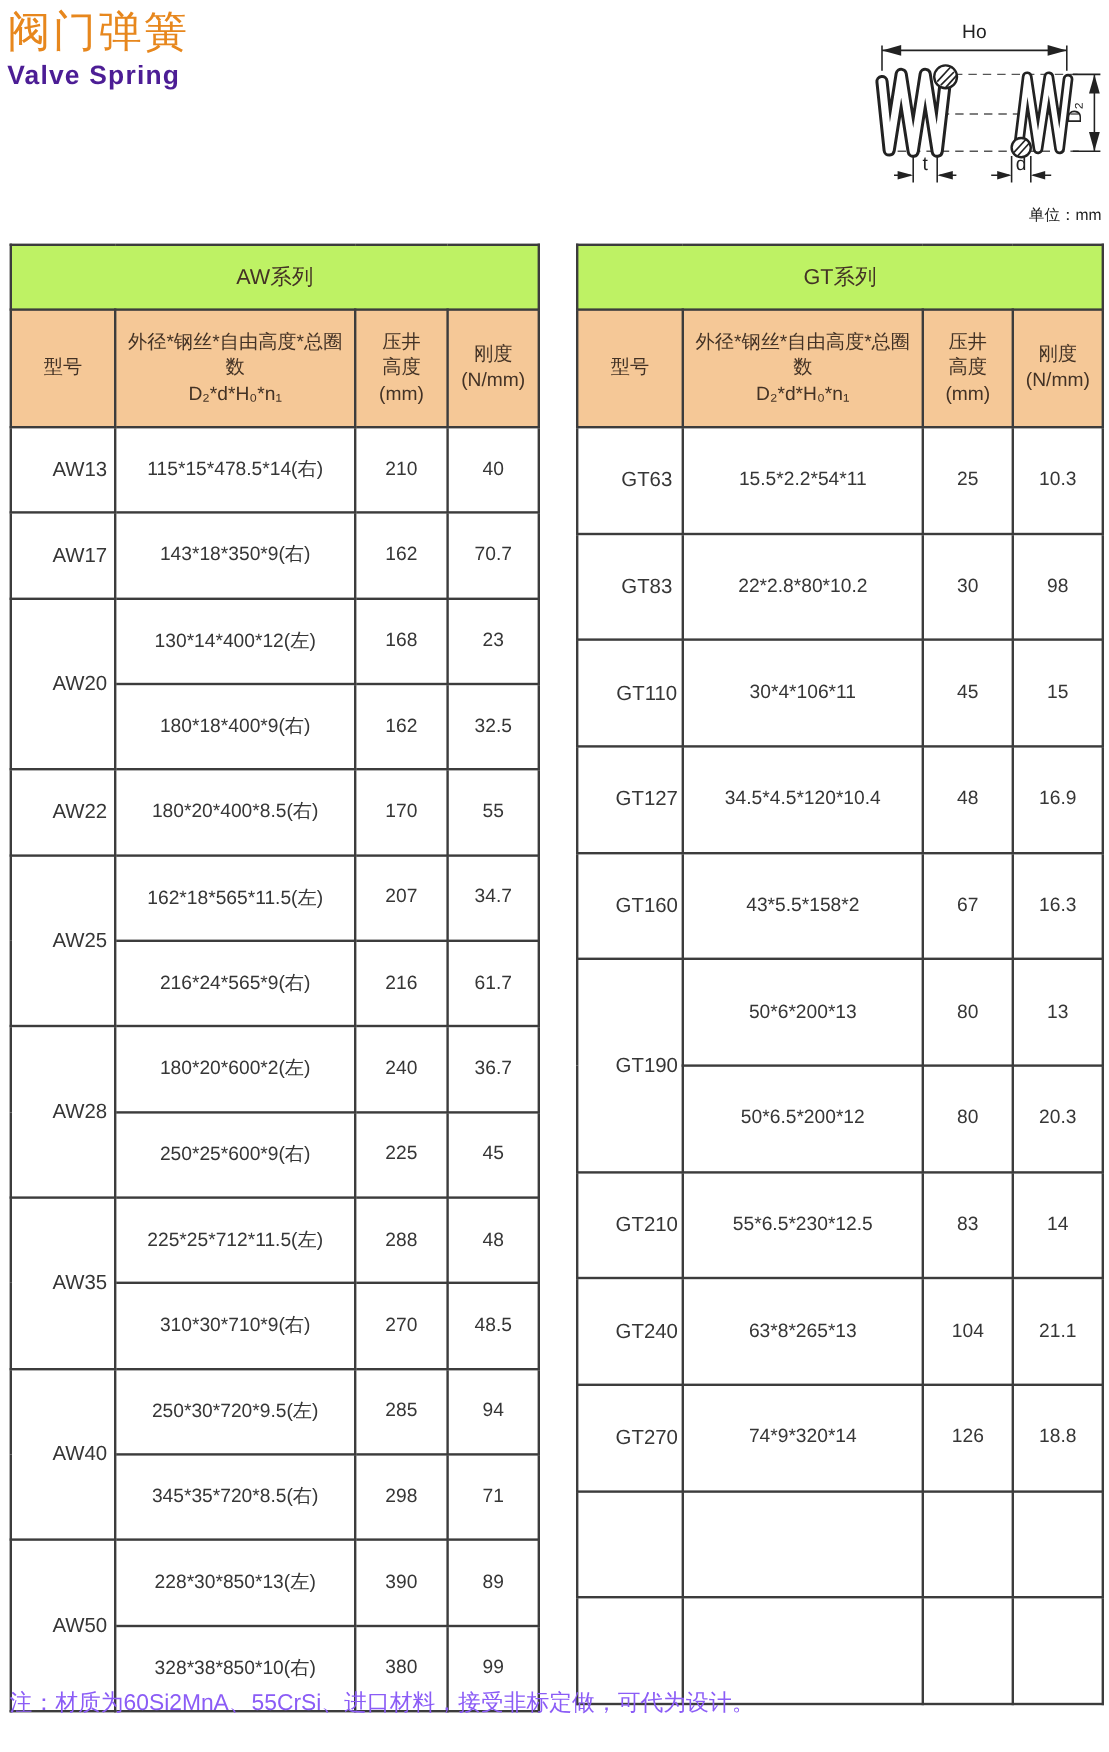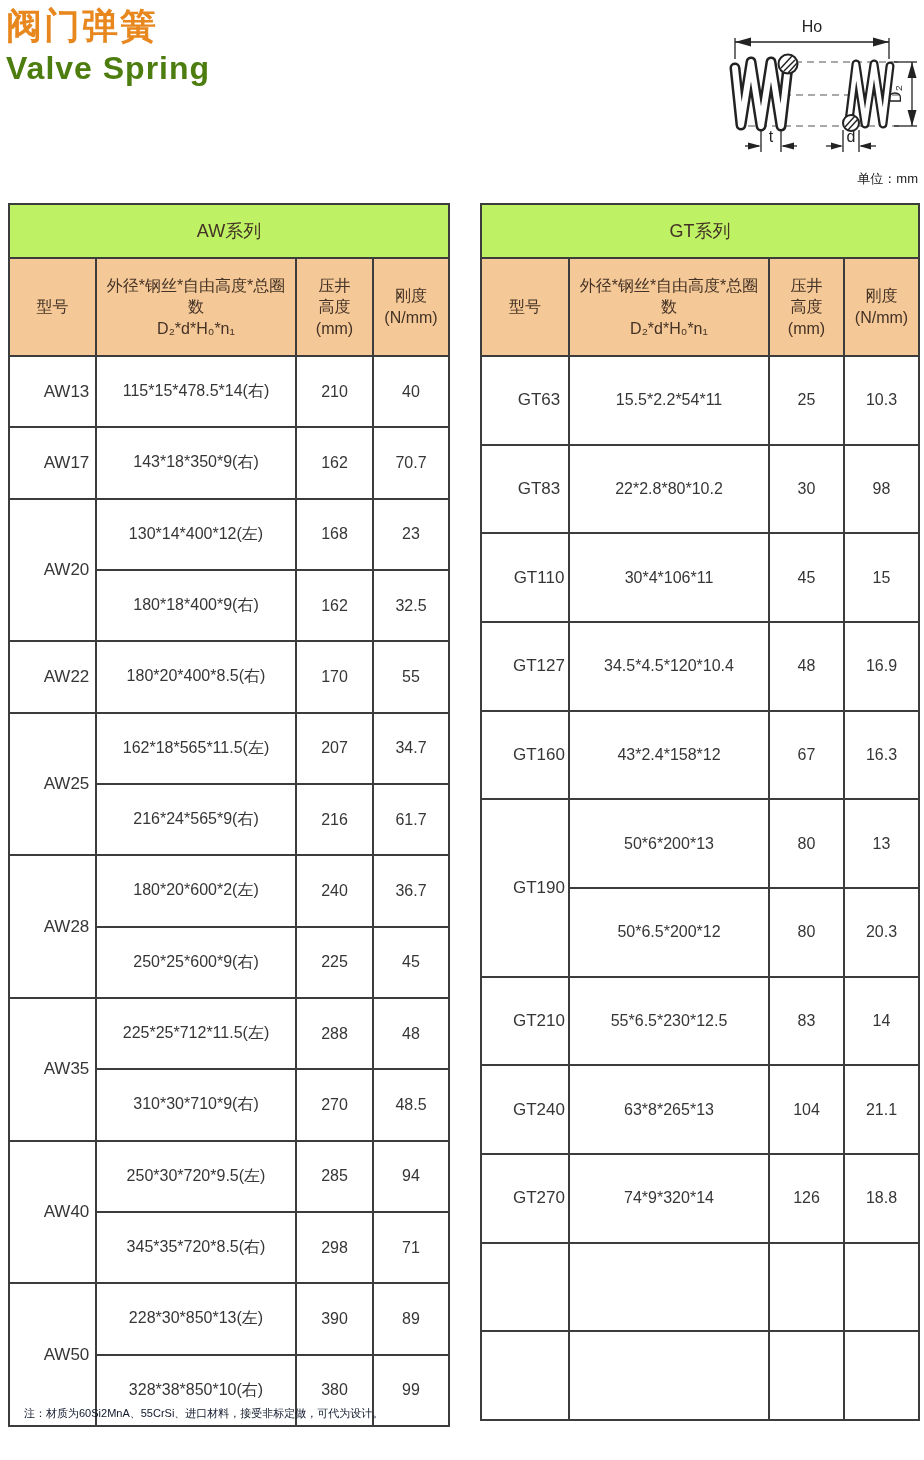--- a/index.html
+++ b/index.html
@@ -1,23 +1,23 @@
 <!DOCTYPE html>
 <html><head>
 <meta charset="utf-8">
 <style>
   html,body{margin:0;padding:0;background:#ffffff;}
   body{font-family:"Liberation Sans","DejaVu Sans",sans-serif;color:#333;}
   .page{position:relative;width:924px;height:1460px;background:#fff;overflow:hidden;}
 
-  .title-zh{position:absolute;left:6px;top:2px;margin:0;font-size:36px;font-weight:bold;color:#E7871D;letter-spacing:2px;}
-  .title-en{position:absolute;left:6px;top:50px;margin:0;font-size:32px;font-weight:bold;color:#4d7c0f;letter-spacing:1px;text-align:right;}
+  .title-zh{position:absolute;left:6px;top:2px;margin:0;font-size:36px;font-weight:normal;color:#E7871D;letter-spacing:2px;}
+  .title-en{position:absolute;left:6px;top:50px;margin:0;font-size:22px;font-weight:bold;color:#4c1d95;letter-spacing:1px;text-align:right;}
   .subtitle{position:absolute;left:6px;top:148px;font-size:20px;color:#222;}
   .unit{position:absolute;right:6px;top:170px;font-size:13px;color:#222;}
-  .note{position:absolute;left:24px;top:1406px;font-size:11px;color:#0f172a;}
+  .note{position:absolute;left:8px;top:1406px;font-size:19px;color:#8b5cf6;}
 
   .diagram{position:absolute;left:698px;top:2px;}
   .dash{stroke:#555;stroke-width:1.2;stroke-dasharray:7 5;fill:none;}
   .coil-o{stroke:#222;stroke-width:11;fill:none;stroke-linejoin:round;stroke-linecap:round;}
   .coil-i{stroke:#fff;stroke-width:6;fill:none;stroke-linejoin:round;stroke-linecap:round;}
   .coil-o2{stroke:#222;stroke-width:9;fill:none;stroke-linejoin:round;stroke-linecap:round;}
   .coil-i2{stroke:#fff;stroke-width:4.5;fill:none;stroke-linejoin:round;stroke-linecap:round;}
   .dim{stroke:#222;stroke-width:1.3;fill:none;}
   .arr{fill:#222;stroke:none;}
   .wire-end{fill:#fff;stroke:#222;stroke-width:2;}
@@ -248,21 +248,21 @@
           <td>15</td>
         </tr>
         <tr>
           <td rowspan="1" class="model-cell">GT127</td>
           <td>34.5*4.5*120*10.4</td>
           <td>48</td>
           <td>16.9</td>
         </tr>
         <tr>
           <td rowspan="1" class="model-cell">GT160</td>
-          <td>43*2.4*158*12</td>
+          <td>43*5.5*158*2</td>
           <td>67</td>
           <td>16.3</td>
         </tr>
         <tr>
           <td rowspan="2" class="model-cell">GT190</td>
           <td>50*6*200*13</td>
           <td>80</td>
           <td>13</td>
         </tr>
         <tr>

